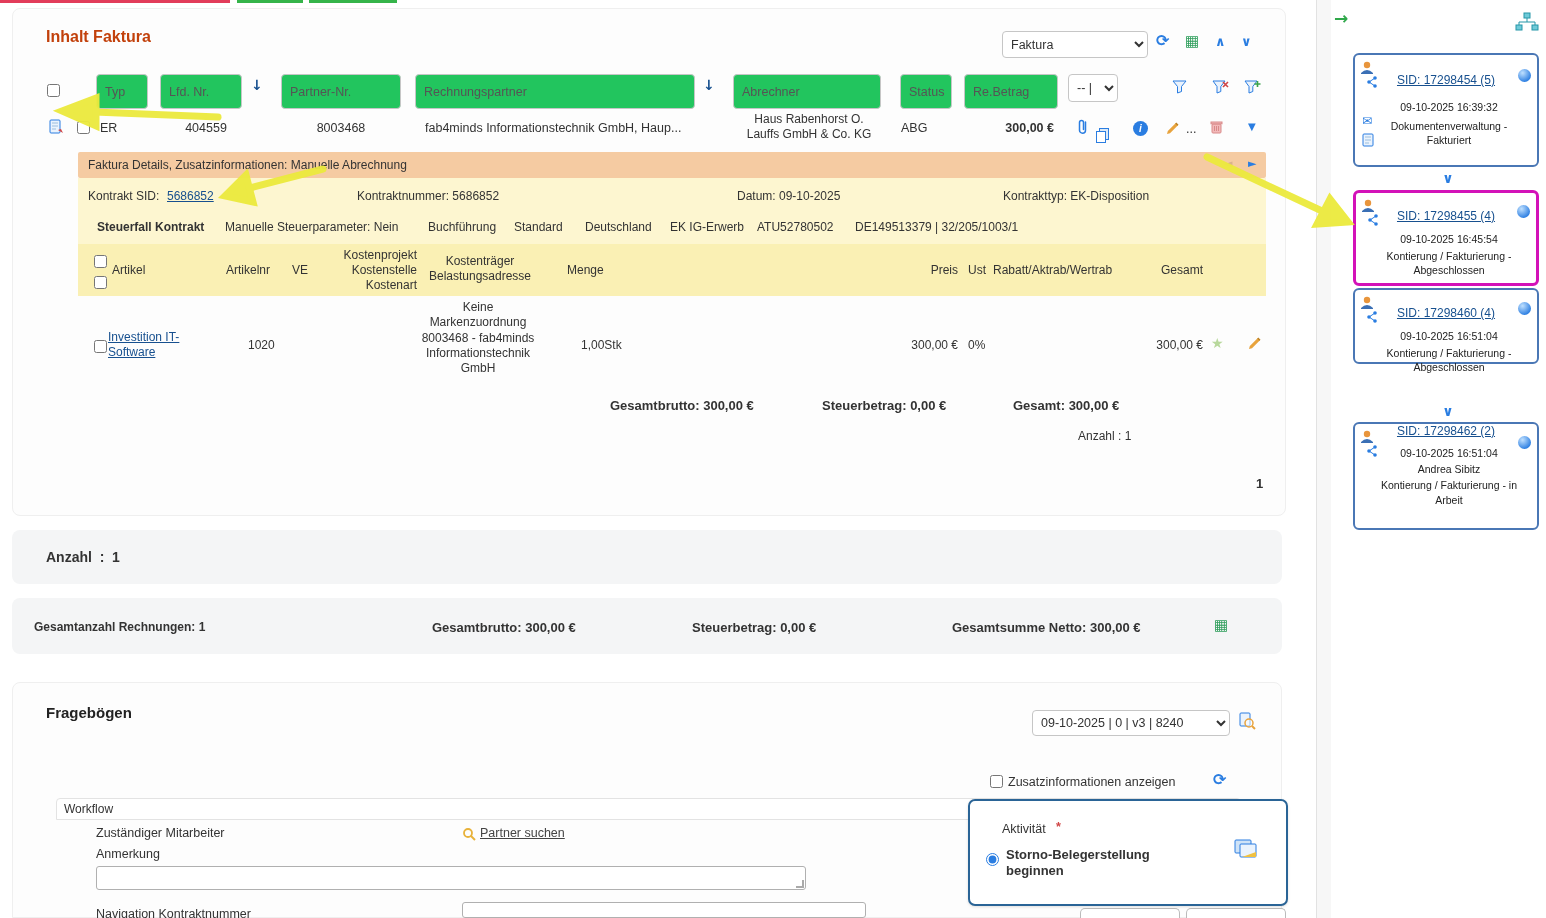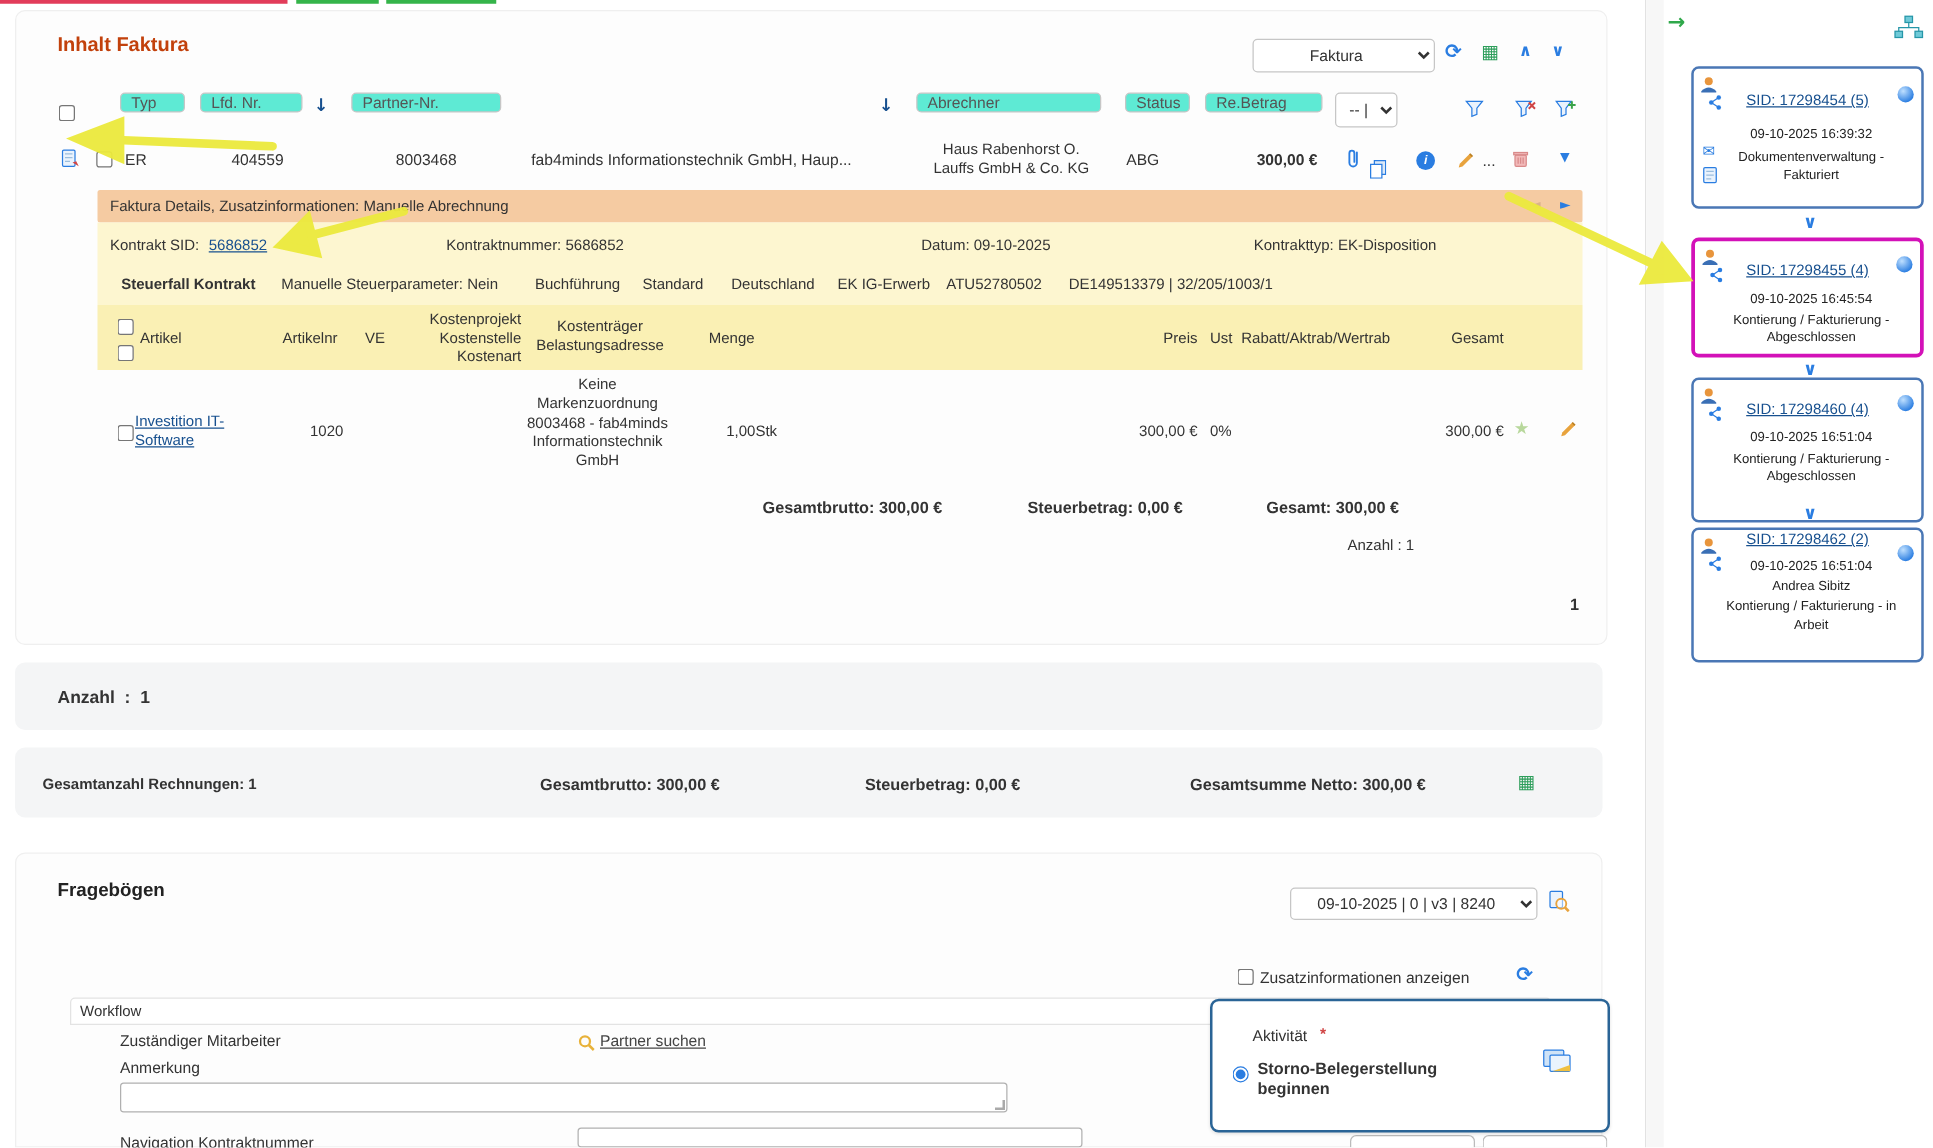--- a/index.html
+++ b/index.html
@@ -6,26 +6,26 @@
   html,body { width:1546px; height:918px; background:#fff; overflow:hidden;
               font-family:"Liberation Sans", sans-serif; color:#333; }
   .abs { position:absolute; }
   .screen { position:relative; width:1546px; height:918px; background:#fff; }
   .panel { position:absolute; background:#fdfdfd; border:1px solid #efefef; border-radius:8px; }
   .graybar { position:absolute; background:#f4f5f6; border-radius:8px; }
   .t { position:absolute; font-size:12.5px; color:#333; white-space:nowrap; }
   .wrap { white-space:normal; line-height:1.25; }
   .b { font-weight:bold; }
   .link { color:#17508f; text-decoration:underline; cursor:pointer; }
-  .fbox { position:absolute; height:16px; background:#5eead4; border:1px solid #c6c6c6; border-radius:4px;
+  .fbox { position:absolute; height:35px; background:#22c55e; border:1px solid #c6c6c6; border-radius:4px;
           font-size:12.5px; color:#555; display:flex; align-items:center; padding:0 8px; cursor:pointer; }
   .ic { position:absolute; cursor:pointer; line-height:1; }
   .sym { font-family:"DejaVu Sans", sans-serif; }
   select { font:12.5px "Liberation Sans", sans-serif; color:#333; border:1px solid #c6c6c6;
-           border-radius:4px; background:#fff; padding:2px 4px;text-align:center; }
+           border-radius:4px; background:#fff; padding:2px 4px; }
   input[type=text] { border:1px solid #b0b0b0; border-radius:3px; background:#fff;
                      font:12.5px "Liberation Sans", sans-serif; padding:2px 6px; }
   input[type=checkbox], input[type=radio] { accent-color:#2a7de1; }
   .orangebar { position:absolute; background:#f5cba2; border-radius:2px; }
   .yellowblock { position:absolute; background:#fdf6d0; }
   .yellowhead { position:absolute; background:#faf0b4; }
   .infoicon { position:absolute; width:15px; height:15px; border-radius:50%; background:#2a7de1;
               cursor:pointer; }
   .infoicon::after { content:"i"; color:#fff; font:bold 10px/15px "Liberation Sans",sans-serif;
                      display:block; text-align:center; font-style:italic; }
@@ -62,20 +62,21 @@
   <span class="ic sym" style="left:1156px;top:33px;color:#2a7de1;font-size:16px;font-weight:bold">⟳</span>
   <span class="ic sym" style="left:1185px;top:34px;color:#2e9e5b;font-size:15px">▦</span>
   <span class="ic sym" style="left:1215px;top:35px;color:#2a7de1;font-size:13px;font-weight:bold">∧</span>
   <span class="ic sym" style="left:1241px;top:35px;color:#2a7de1;font-size:13px;font-weight:bold">∨</span>
 
   <input type="checkbox" class="abs" style="left: 47px; top: 84px;">
   <div class="fbox" style="left:96px;top:74px;width:52px">Typ</div>
   <div class="fbox" style="left:160px;top:74px;width:82px">Lfd. Nr.</div>
   <span class="ic sym b" style="left:251px;top:78px;color:#17508f;font-size:14px">↓</span>
   <div class="fbox" style="left:281px;top:74px;width:120px">Partner-Nr.</div>
+  <div class="fbox" style="left:415px;top:74px;width:280px">Rechnungspartner</div>
   <span class="ic sym b" style="left:703px;top:78px;color:#17508f;font-size:14px">↓</span>
   <div class="fbox" style="left:733px;top:74px;width:148px">Abrechner</div>
   <div class="fbox" style="left:900px;top:74px;width:52px">Status</div>
   <div class="fbox" style="left:964px;top:74px;width:94px">Re.Betrag</div>
   <select class="abs" style="left:1068px;top:74px;width:50px;height:28px">
     <option>-- |</option>
   </select>
   <span class="ic" style="left:1172px;top:80px">
     <svg width="15" height="14" viewBox="0 0 15 14">
         <path d="M1 1 h13 L9.5 6.5 V11.5 L5.5 13 V6.5 Z" fill="#eaf2fc" stroke="#2a7de1"></path>
@@ -305,21 +306,21 @@
           <path d="M16 18 L10 22 L16 26" stroke="#2a7de1" stroke-width="1" fill="none"></path>
         </svg>
     </span>
     <span class="globe abs" style="right:6px;top:12px"></span>
     <div class="sid link" style="margin-top:16px">SID: 17298455 (4)</div>
     <div class="meta" style="margin-top:9px">09-10-2025 16:45:54</div>
     <div class="meta" style="margin-top:3px">Kontierung / Fakturierung - Abgeschlossen</div>
   </div>
   <div class="chev sym" style="top:288px">∨</div>
 
-  <div class="card" style="top:302px;height:116px">
+  <div class="card" style="top:288px;height:76px">
     <span class="ic" style="left:4px;top:5px">
       <svg width="22" height="30" viewBox="0 0 22 30">
           <circle cx="8" cy="5" r="3.2" fill="#e8953c"></circle>
           <path d="M2 13 Q8 7 14 13 L14 14 L2 14 Z" fill="#3a6fb5"></path>
           <circle cx="16" cy="18" r="1.8" fill="#2a7de1"></circle>
           <circle cx="10" cy="22" r="1.8" fill="#2a7de1"></circle>
           <circle cx="16" cy="26" r="1.8" fill="#2a7de1"></circle>
           <path d="M16 18 L10 22 L16 26" stroke="#2a7de1" stroke-width="1" fill="none"></path>
         </svg>
     </span>

